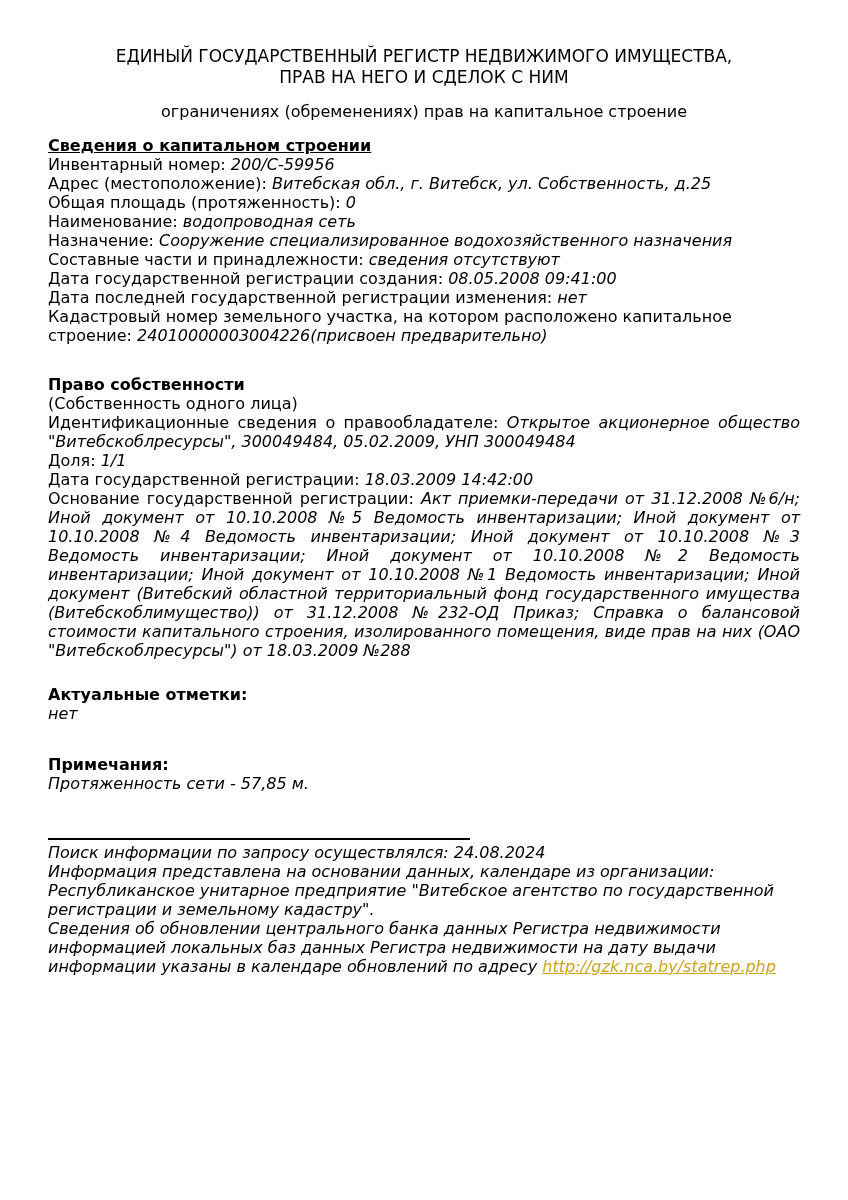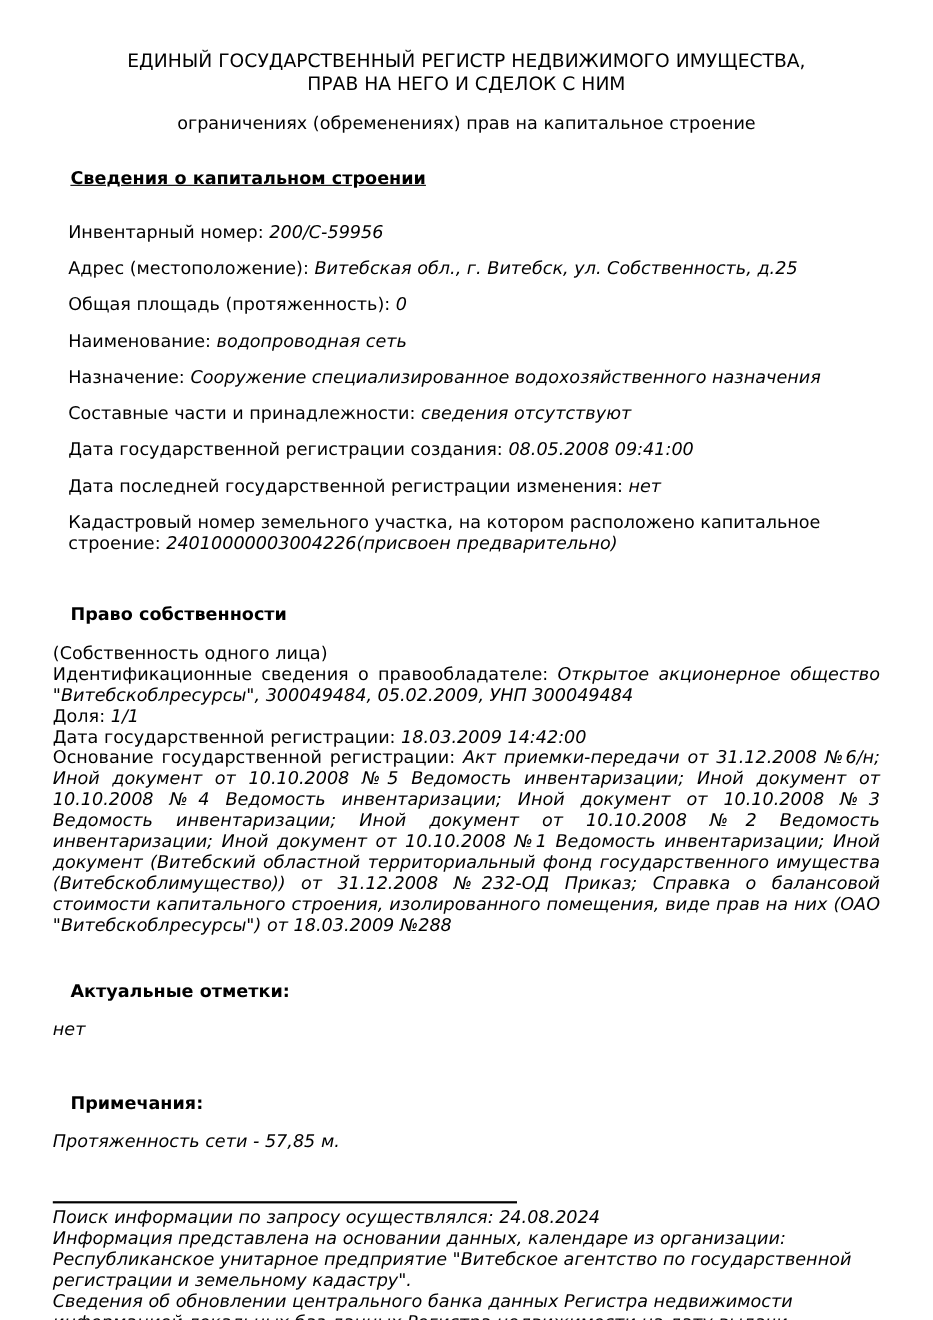--- a/index.html
+++ b/index.html
@@ -6,24 +6,24 @@
   body{width:848px;height:1200px;overflow:hidden;}
   .page{
     box-sizing:border-box;
     width:848px;height:1020px;
     padding:46px 48px 0 48px;
     font-family:"DejaVu Sans","Liberation Sans",sans-serif;
     font-size:16px;line-height:19px;color:#000;
   }
   .doc-title{text-align:center;font-size:17px;line-height:21px;margin:0 0 14px 0;}
   .doc-subtitle{text-align:center;margin:0 0 15px 0;}
-  .section-heading{font-weight:bold;font-size:16px;line-height:19px;margin:16px;display:inline-block;}
+  .section-heading{font-weight:bold;font-size:16px;line-height:19px;margin:0;display:inline-block;}
   .underlined{text-decoration:underline;}
   .val{font-style:italic;}
-  .field-line{margin:14px;}
+  .field-line{margin:0;}
   .justify{text-align:justify;}
   .ownership-section{margin-top:30px;}
   .marks-section{margin-top:25px;}
   .notes-section{margin-top:32px;}
   .doc-footer{margin-top:45px;}
   .rule{width:422px;height:0;border-bottom:2px solid #000;margin-bottom:3px;}
   .ftext{font-style:italic;}
   .doc-link{text-decoration:underline;font-style:italic;cursor:pointer;}
   p{margin:0;}
 </style>

